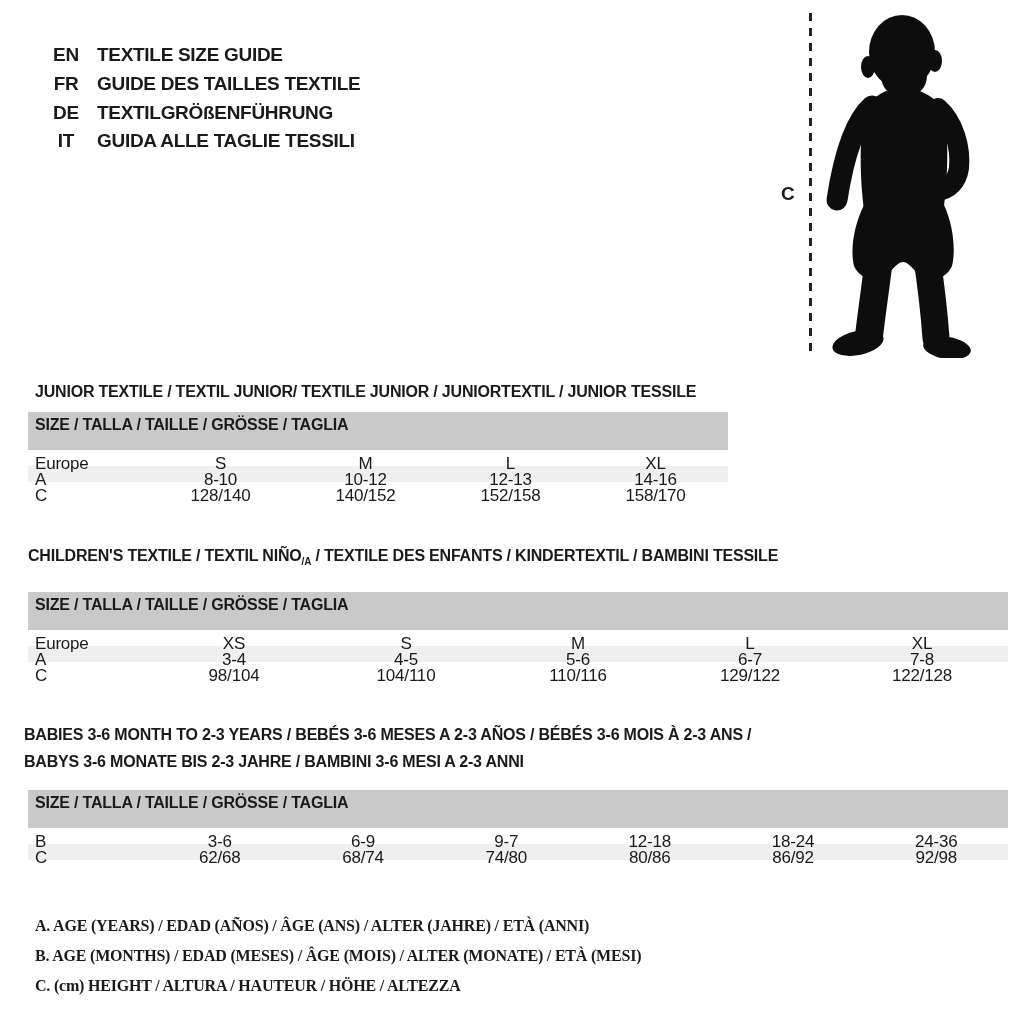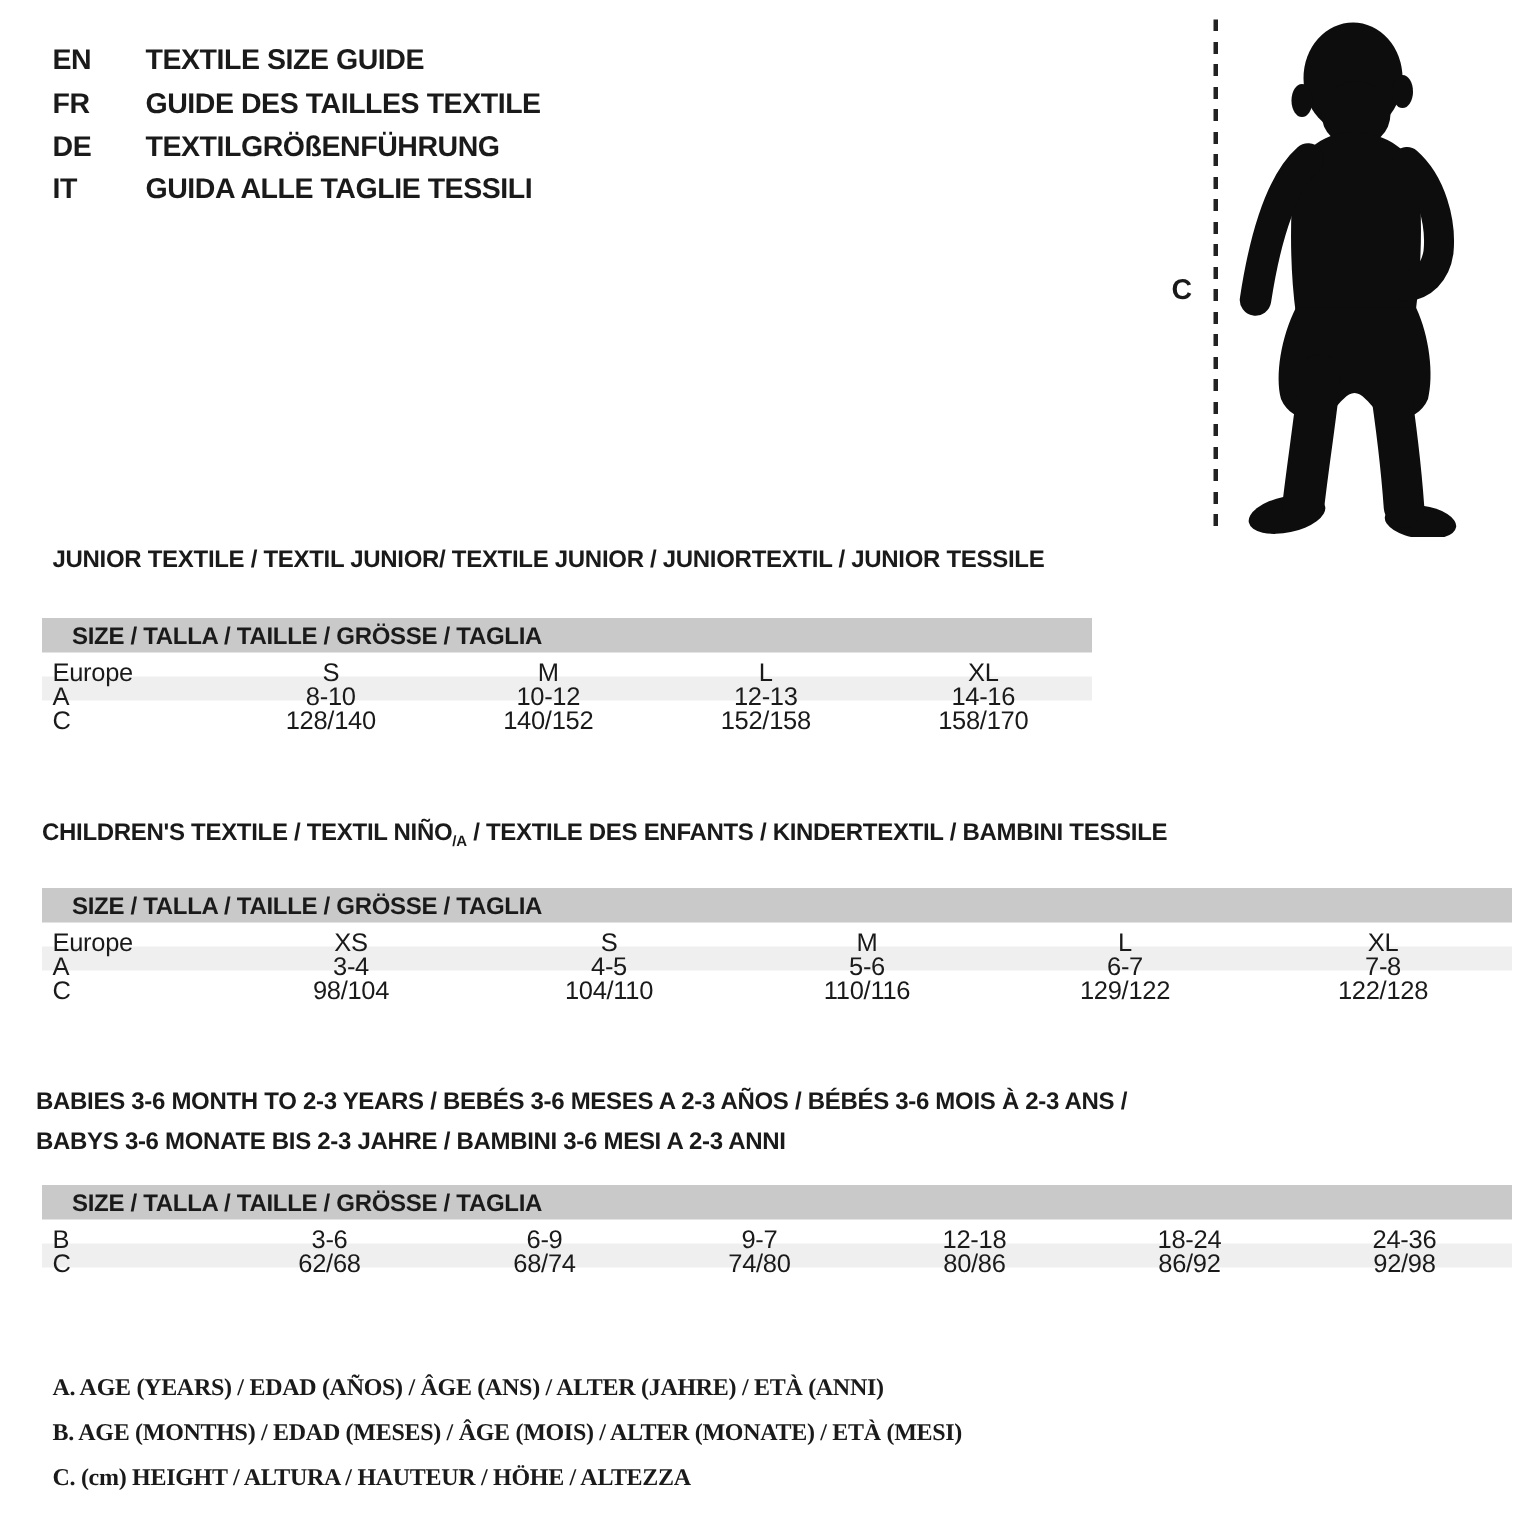--- a/index.html
+++ b/index.html
@@ -4,47 +4,47 @@
 <style>
   html,body{margin:0;padding:0;}
   body{
     width:1024px;height:1024px;position:relative;background:#ffffff;
     font-family:"Liberation Sans", sans-serif;color:#1a1a1a;
     -webkit-font-smoothing:antialiased;overflow:hidden;
   }
   .abs{position:absolute;}
 
   
-  .langs{left:35px;top:27px;}
+  .langs{left:35px;top:41px;text-align:center;}
   .lang-row{display:flex;font-weight:bold;font-size:19px;line-height:28.8px;letter-spacing:-0.3px;}
   .lang-code{width:62px;flex:0 0 62px;}
 
   
   .measure-label{left:781px;top:183px;font-weight:bold;font-size:19px;}
   .dotted-line{
     left:809px;top:13px;width:3px;height:345px;
     background:repeating-linear-gradient(to bottom,#222 0 8px,transparent 8px 15px);
   }
   .silhouette{left:820px;top:10px;}
 
   
   .heading{font-weight:bold;font-size:16px;letter-spacing:-0.2px;white-space:nowrap;}
-  .h-junior{left:35px;top:365px;text-align:right;}
+  .h-junior{left:35px;top:383px;text-align:right;}
   .h-children{left:28px;top:547px;text-align:right;}
   .h-babies{left:24px;top:721px;line-height:27px;}
   .sub{font-size:10px;vertical-align:-4px;}
 
   
   .tbl{left:28px;}
   .t-junior{top:412px;width:700px;}
   .t-children{top:592px;width:980px;}
   .t-babies{top:790px;width:980px;}
   .tbl-head{
-    background:var(--header-bar,#c9c9c9);height:23px;line-height:25px;
-    font-weight:bold;font-size:16px;letter-spacing:-0.2px;padding-left:20px;
+    background:var(--header-bar,#c9c9c9);height:38px;line-height:25px;
+    font-weight:bold;font-size:16px;letter-spacing:-0.2px;padding-left:7px;
   }
   .tbl-row{display:flex;height:16px;line-height:28px;font-size:17px;letter-spacing:-0.2px;}
   .tbl-row.shade{background:var(--row-shaded,#efefef);}
   .cell{white-space:nowrap;}
   .cell.label{flex:0 0 113px;padding-left:7px;}
   .cell.val{flex:1 1 0;text-align:center;}
 
   
   .notes{left:35px;top:911px;}
   .note{font-weight:bold;font-size:16px;letter-spacing:-0.2px;line-height:30px;white-space:nowrap;font-family:Liberation Serif, serif;}

